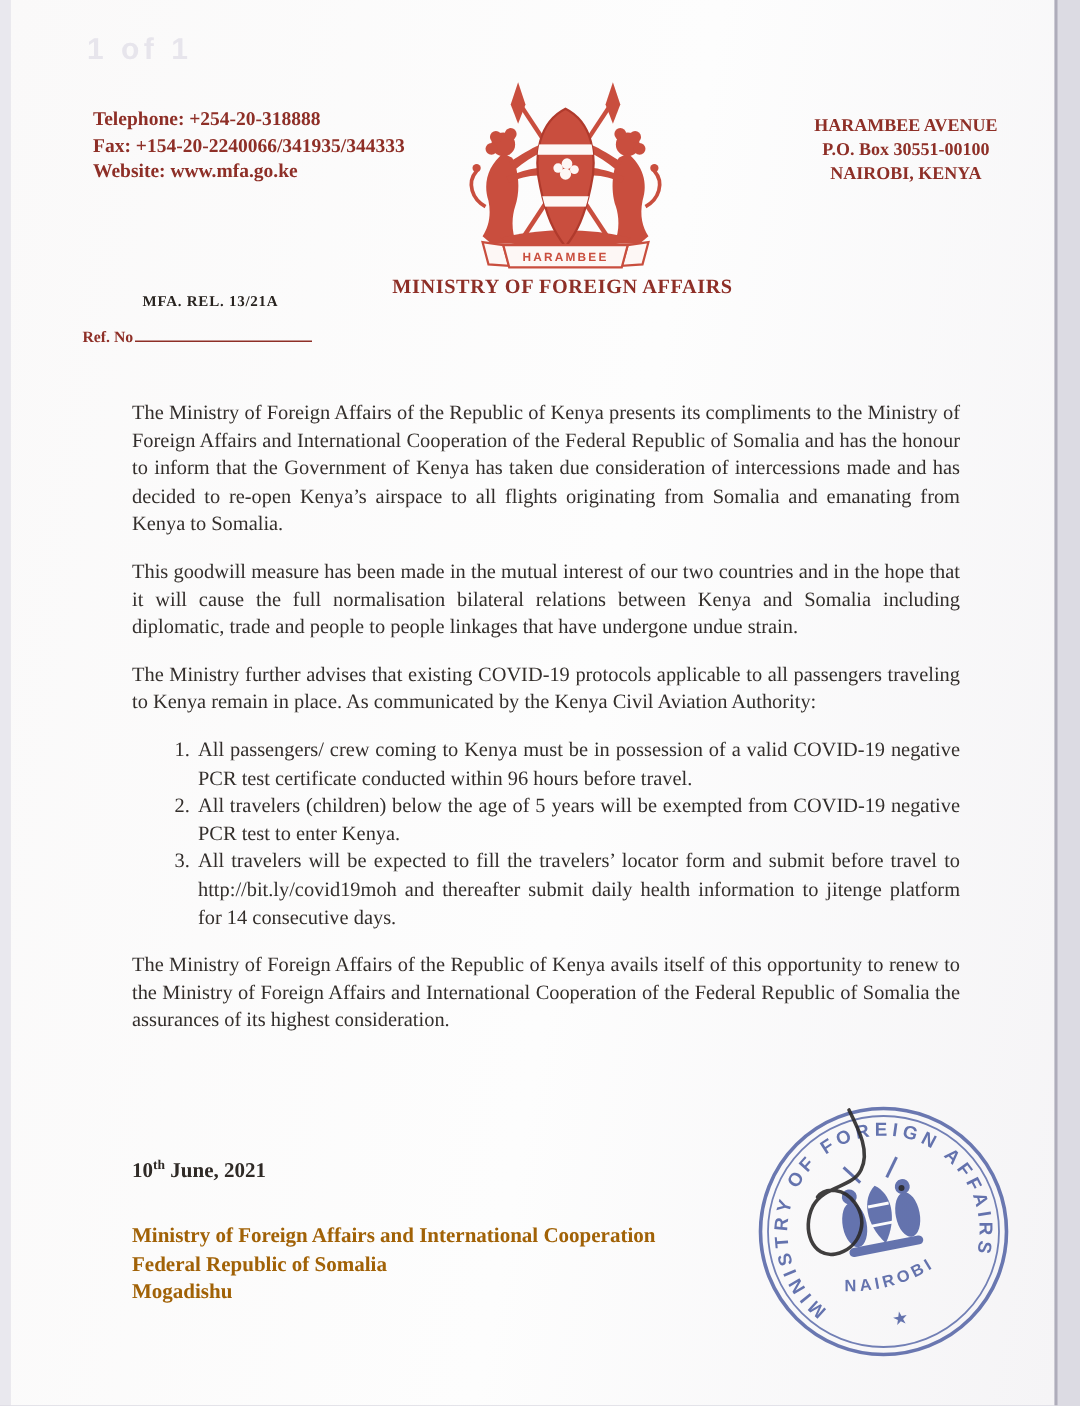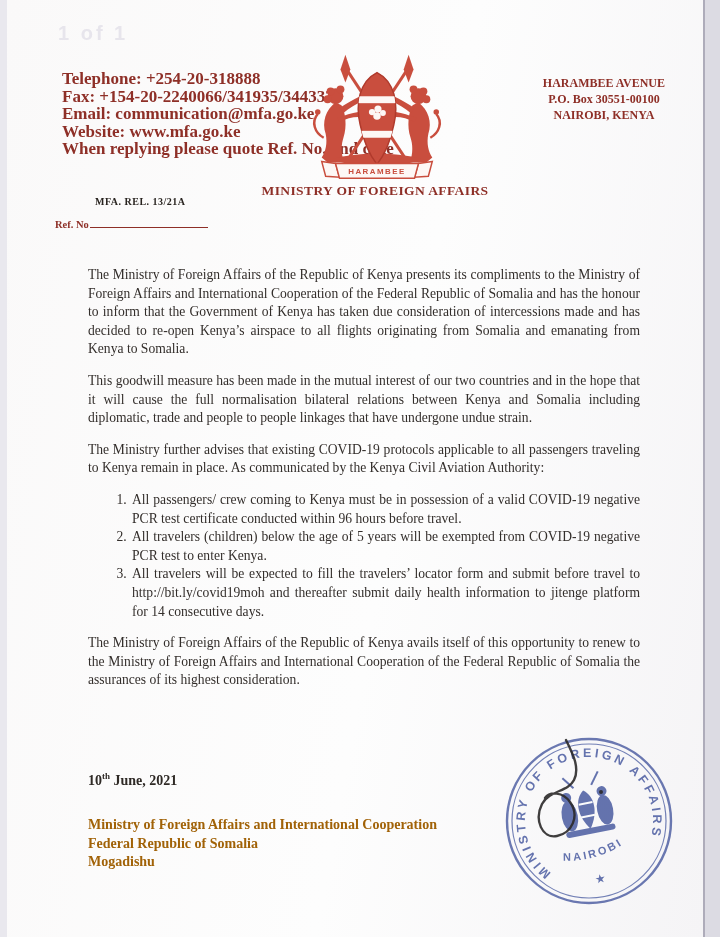--- a/index.html
+++ b/index.html
@@ -14,21 +14,21 @@
     border-right:2px solid #aeacba;
   }
   .left-edge { position:absolute; left:0; top:0; width:7px; height:937px; background:#e9e8ee; }
   .watermark {
     position:absolute; left:58px; top:22px;
     font-family:"Liberation Sans", sans-serif;
     font-size:20px; font-weight:700; letter-spacing:3px; color:#e7e5ec;
   }
   .contact {
     position:absolute; left:62px; top:70px;
-    color:#8e2f27; font-size:17px; font-weight:700; line-height:17.5px;
+    color:#8e2f27; font-size:13px; font-weight:700; line-height:17.5px;
   }
   .address {
     position:absolute; right:55px; top:75px; text-align:center;
     color:#8e2f27; font-size:12px; font-weight:700; line-height:16px;
   }
   .crest { position:absolute; left:298px; top:52px; width:158px; height:130px; }
   .ministry-title {
     position:absolute; left:213px; top:183px; width:324px; text-align:center;
     color:#8e2f27; font-size:13.5px; font-weight:700; letter-spacing:0.4px;
   }
@@ -54,23 +54,21 @@
 <body>
 
 <div class="paper"></div>
 <div class="left-edge"></div>
 
 <div class="watermark">1 of 1</div>
 
 <div class="contact">
   <div>Telephone: +254-20-318888</div>
   <div>Fax: +154-20-2240066/341935/344333</div>
-  <div>Email: communication@mfa.go.ke</div>
   <div>Website: www.mfa.go.ke</div>
-  <div>When replying please quote Ref. No. and date</div>
 </div>
 
 <div class="address">
   <div>HARAMBEE AVENUE</div>
   <div>P.O. Box 30551-00100</div>
   <div>NAIROBI, KENYA</div>
 </div>
 
 <svg class="crest" viewBox="0 0 160 130">
   <g stroke="none" fill="#c94e3e">

